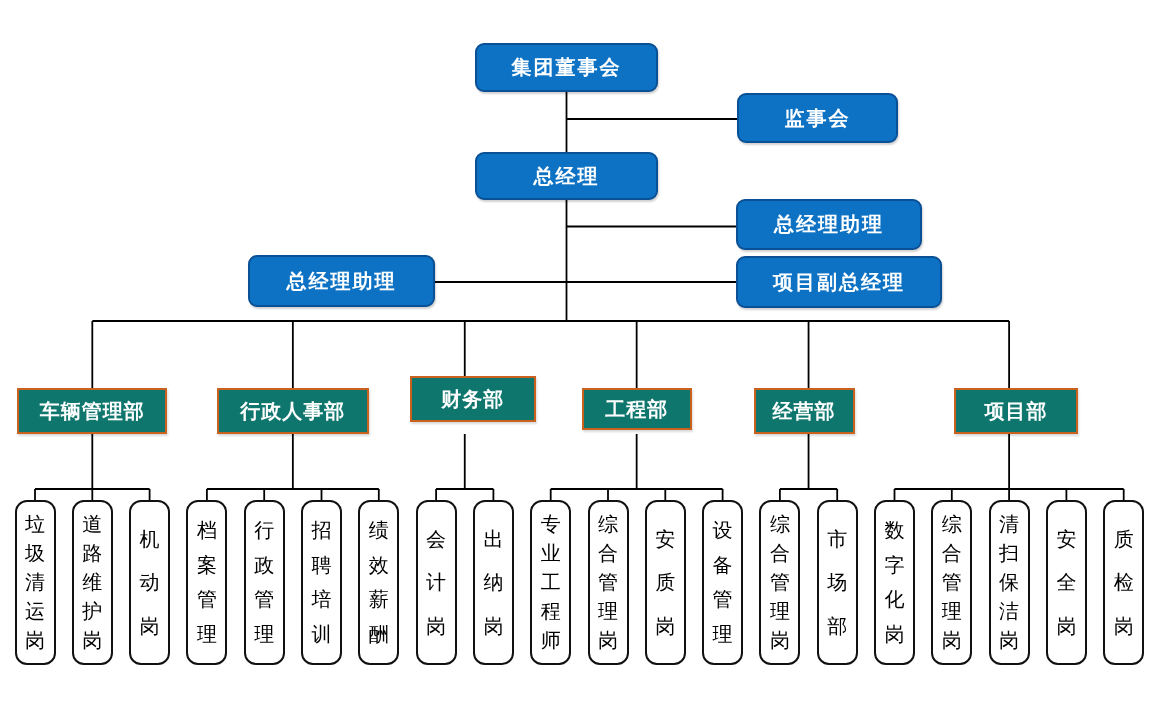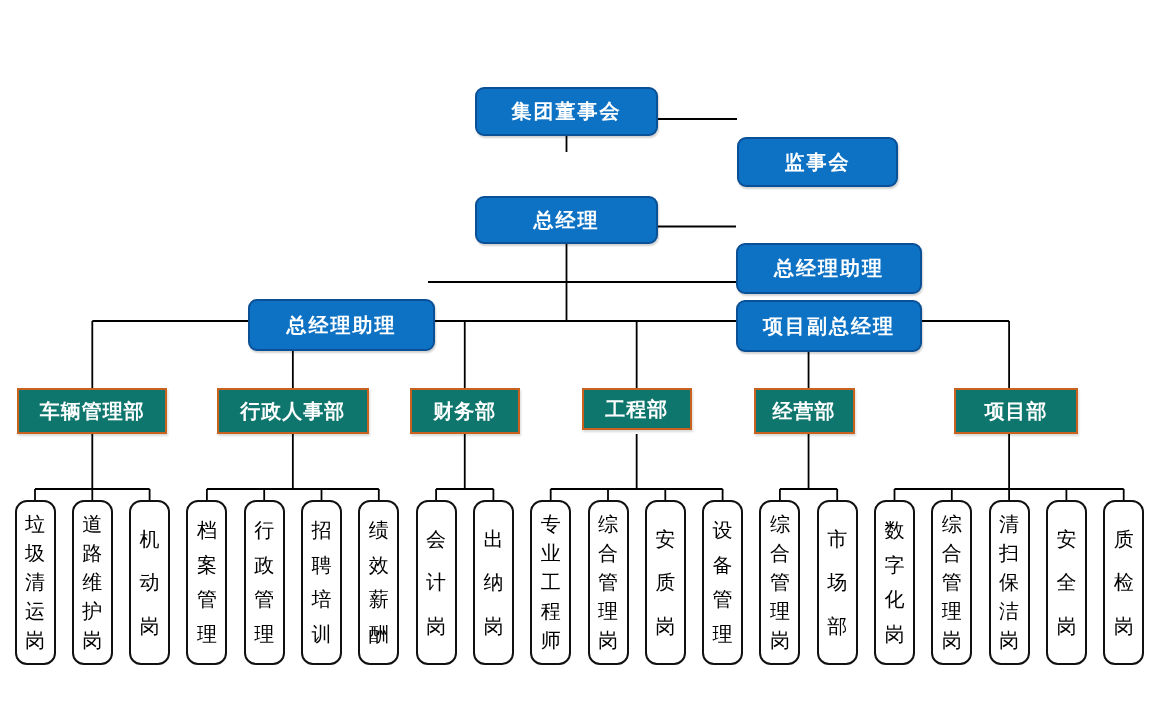--- a/index.html
+++ b/index.html
@@ -10,21 +10,20 @@
   .connectors { position:absolute; left:0; top:0; width:1164px; height:713px; }
   .connectors line { stroke:#000000; stroke-width:1.8; }
   .node {
     position:absolute; display:flex; align-items:center; justify-content:center;
     box-sizing:border-box; text-align:center;
   }
   .blue {
     background:#0d72c4; border:2px solid #0a5096; border-radius:9px;
     color:#ffffff; font-weight:bold; font-size:20px; letter-spacing:2px;
     box-shadow:1px 2px 2px rgba(0,0,0,0.18);
-    margin-top:44px;
   }
   .orange {
     background:#0f766e; border:2px solid #c9611f; border-radius:0;
     color:#ffffff; font-weight:bold; font-size:20px; letter-spacing:1px;
     box-shadow:1px 2px 2px rgba(0,0,0,0.15);
   }
   .pos {
     background:#ffffff; border:2px solid #111111; border-radius:12px;
     color:#000000; font-size:20px;
   }
@@ -105,31 +104,31 @@
   </div>
   <div class="node blue" style="left:475px;top:152px;width:183px;height:48px">
     <span class="lbl">总经理</span>
   </div>
   <div class="node blue" style="left:736px;top:199px;width:186px;height:51px">
     <span class="lbl">总经理助理</span>
   </div>
   <div class="node blue" style="left:248px;top:255px;width:187px;height:52px">
     <span class="lbl">总经理助理</span>
   </div>
-  <div class="node blue" style="left:736px;top:256px;width:186px;height:52px">
+  <div class="node blue" style="left:736px;top:256px;width:206px;height:52px">
     <span class="lbl">项目副总经理</span>
   </div>
 
   <div class="node orange" style="left:17.3px;top:388px;width:150px;height:46px">
     <span class="lbl">车辆管理部</span>
   </div>
   <div class="node orange" style="left:216.85px;top:388px;width:152px;height:46px">
     <span class="lbl">行政人事部</span>
   </div>
-  <div class="node orange" style="left:409.75px;top:388px;width:110px;height:46px">
+  <div class="node orange" style="left:409.75px;top:376px;width:126px;height:46px">
     <span class="lbl">财务部</span>
   </div>
   <div class="node orange" style="left:581.65px;top:388px;width:110px;height:42px">
     <span class="lbl">工程部</span>
   </div>
   <div class="node orange" style="left:753.55px;top:388px;width:101px;height:46px">
     <span class="lbl">经营部</span>
   </div>
   <div class="node orange" style="left:954.1px;top:388px;width:124px;height:46px">
     <span class="lbl">项目部</span>

